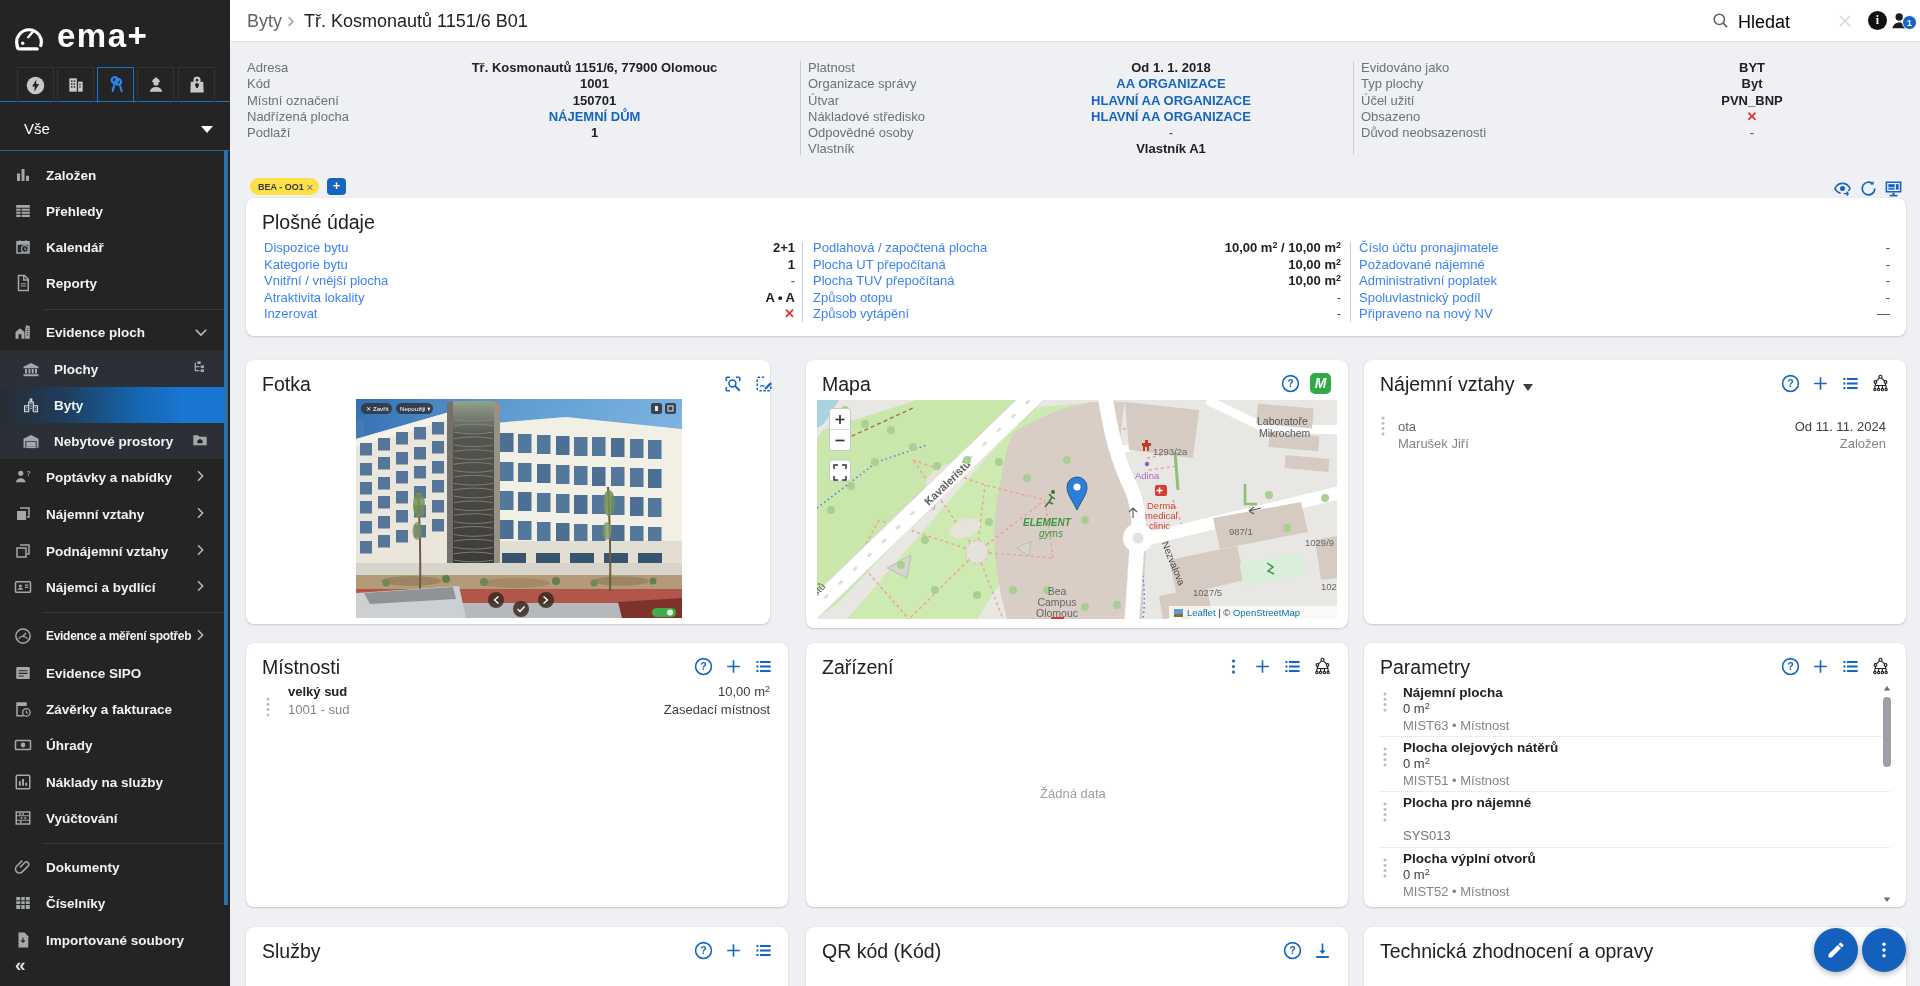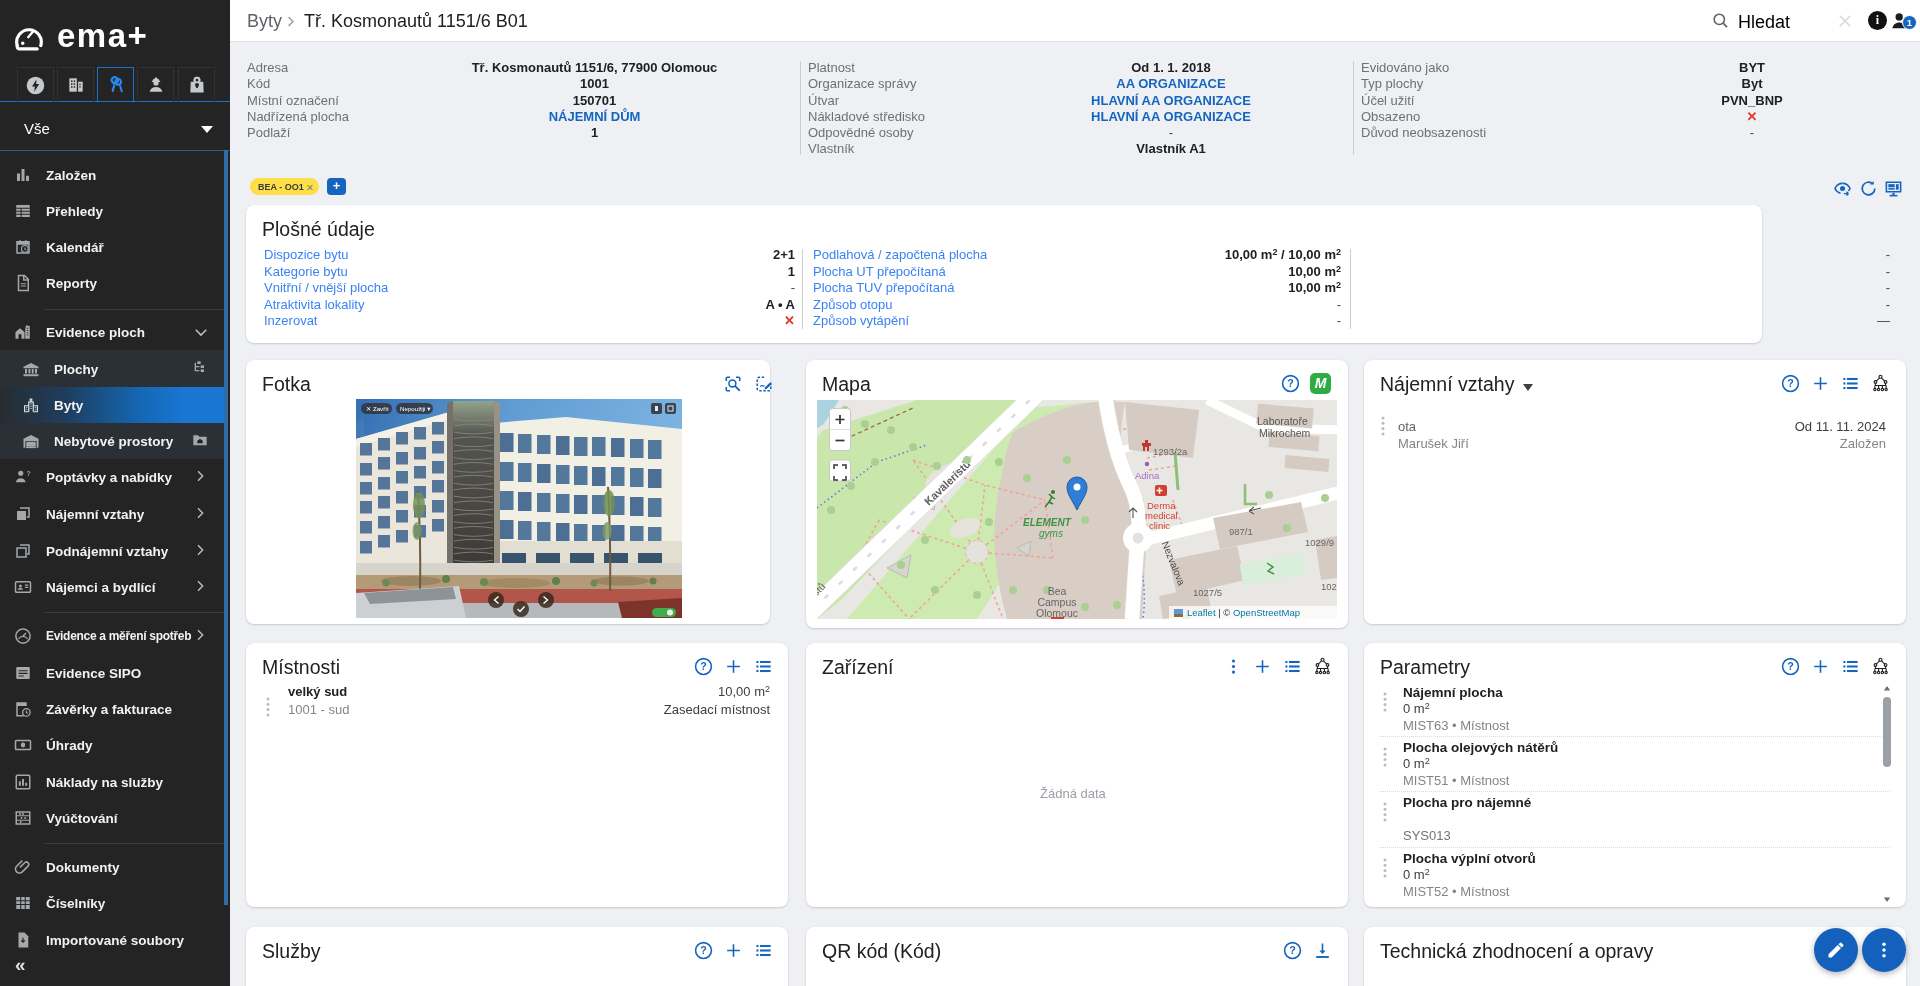--- a/index.html
+++ b/index.html
@@ -391,28 +391,29 @@
         <path d="M2 3h20v14H2zm2 2v10h16V5z"></path>
         <rect x="5.5" y="6.5" width="8" height="4"></rect>
         <rect x="5.5" y="11.5" width="8" height="2"></rect>
         <rect x="15" y="6.5" width="3.5" height="7"></rect>
         <rect x="10.5" y="17.5" width="3" height="2.5"></rect>
         <rect x="7" y="20" width="10" height="2"></rect>
       </svg>
   </div>
 
   <div id="cards">
-  <div class="card" style="left:246px;top:205px;width:1516px;height:138px">
+  <div class="card" style="left:246px;top:198px;width:1660px;height:138px">
     <div class="ctitle">Plošné údaje</div>
     <div class="clbl abs" style="left:18px;top:42px">Dispozice bytu<br>Kategorie bytu<br>Vnitřní / vnější plocha<br>Atraktivita lokality<br>Inzerovat</div>
     <div class="cval abs" style="left:400px;top:42px;width:149px">2+1<br>1<br><span style="font-weight:normal;color:#444">-</span><br>A • A<br><span class="redx">✕</span></div>
     <div class="vdiv" style="left:556px;top:44px;height:80px"></div>
     <div class="clbl abs" style="left:567px;top:42px">Podlahová / započtená plocha<br>Plocha UT přepočítaná<br>Plocha TUV přepočítaná<br>Způsob otopu<br>Způsob vytápění</div>
     <div class="cval abs" style="left:800px;top:42px;width:295px">10,00 m<sup>2</sup> / 10,00 m<sup>2</sup><br>10,00 m<sup>2</sup><br>10,00 m<sup>2</sup><br><span style="font-weight:normal;color:#444">-</span><br><span style="font-weight:normal;color:#444">-</span></div>
     <div class="vdiv" style="left:1104px;top:44px;height:80px"></div>
+    <div class="clbl abs" style="left:1113px;top:42px">Číslo účtu pronajimatele<br>Požadované nájemné<br>Administrativní poplatek<br>Spoluvlastnický podíl<br>Připraveno na nový NV</div>
     <div class="cval abs" style="left:1400px;top:42px;width:244px"><span style="font-weight:normal;color:#444">-<br>-<br>-<br>-<br>—</span></div>
   </div>
   <div class="card" style="left:246px;top:360px;width:524px;height:264px">
     <div class="ctitle">Fotka</div>
     <svg class="cic" style="left:478px;top:15px" width="18" height="18" viewBox="0 0 24 24">
           <g fill="none" stroke="#1565c0" stroke-width="2.1">
             <path d="M3 8V4.5A1.5 1.5 0 0 1 4.5 3H8M16 3h3.5A1.5 1.5 0 0 1 21 4.5V8M3 16v3.5A1.5 1.5 0 0 0 4.5 21H8"></path>
             <circle cx="11.2" cy="11.2" r="4.6"></circle>
             <path d="M14.6 14.6L21 21" stroke-width="2.4"></path>
           </g>

